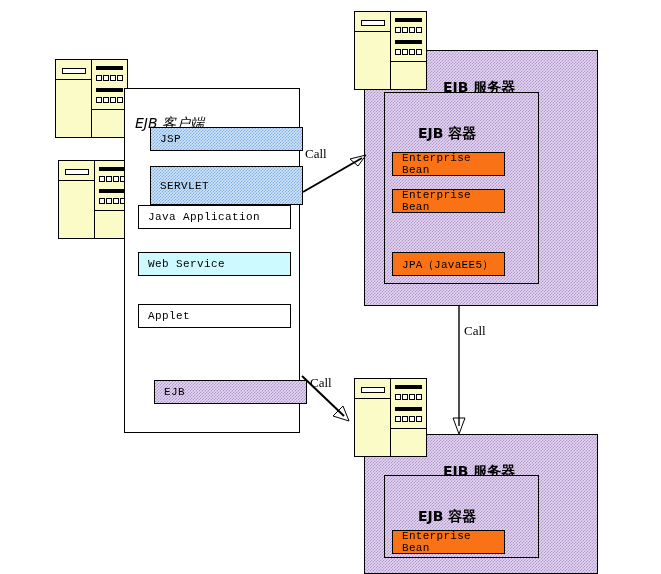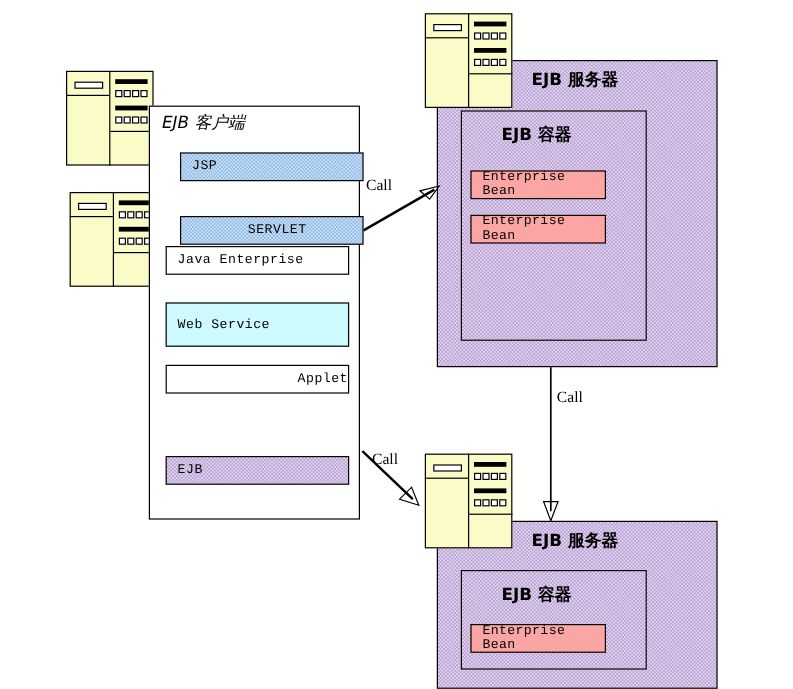--- a/index.html
+++ b/index.html
@@ -8,21 +8,21 @@
     width:661px;height:574px;overflow:hidden;
   }
   #canvas{position:relative;width:661px;height:574px;background:#fff;}
 
   
   .box{position:absolute;box-sizing:border-box;border:1px solid #000;}
 
   .lbl{
     position:absolute;
     font-family:"Liberation Serif","DejaVu Serif",serif;
-    color:#000;white-space:nowrap;
+    color:#000;white-space:nowrap;margin-top:21px;
   }
 
   
   .fill-white{background:#ffffff;}
 
   .fill-purple{
     background-color:#e2d6ee;
     background-image:
       linear-gradient(45deg,rgba(150,110,190,.55) 25%,transparent 25%,transparent 75%,rgba(150,110,190,.55) 75%),
       linear-gradient(45deg,rgba(150,110,190,.55) 25%,transparent 25%,transparent 75%,rgba(150,110,190,.55) 75%);
@@ -49,22 +49,22 @@
   }
   .row > span{
     padding-left:9px;
     font-family:"Liberation Mono","DejaVu Sans Mono",monospace;
     font-size:11px;color:#000;letter-spacing:.4px;
   }
 
   
   .bean{
     position:absolute;box-sizing:border-box;
-    border:1px solid #000;background:#fca5a5;
-    display:flex;align-items:center;
+    border:1px solid #000;background:#f97316;
+    display:flex;align-items:center;margin-top:10px;
   }
   .bean > span{
     padding-left:9px;
     font-family:"Liberation Mono","DejaVu Sans Mono",monospace;
     font-size:11px;color:#000;letter-spacing:.3px;
   }
 
   
   .title-cn{
     font-family:"DejaVu Sans","Liberation Sans",sans-serif;
@@ -125,20 +125,23 @@
   <div class="lbl title-cn" style="left:418px;top:104px;">EJB 容器</div>
 
   <div class="bean" style="left:392px;top:142px;width:113px;height:24px;">
     <span>Enterprise Bean</span>
   </div>
 
   <div class="bean" style="left:392px;top:179px;width:113px;height:24px;">
     <span>Enterprise Bean</span>
   </div>
 
+  <div class="bean" style="left:392px;top:242px;width:113px;height:24px;">
+    <span>JPA（JavaEE5）</span>
+  </div>
 
   <div class="pc" style="left:354px;top:11px;">
     <div class="case"></div>
       <div class="divider"></div>
     <div class="slot"></div>
       <div class="lefth"></div>
     <div class="bar b1"></div>
     <div class="dots d1">
         <i></i>
         <i></i>
@@ -234,37 +237,37 @@
   </div>
 
   <div class="box fill-white" style="left:124px;top:88px;width:176px;height:345px;"></div>
 
   <div class="lbl title-client" style="left:135px;top:94px;font-style:italic;">EJB 客户端</div>
 
   <div class="row fill-blue" style="left:138px;top:127px;width:153px;height:24px;">
     <span>JSP</span>
   </div>
 
-  <div class="row fill-blue" style="left:138px;top:180px;width:153px;height:24px;justify-content:center;">
+  <div class="row fill-blue" style="left:138px;top:166px;width:153px;height:39px;">
     <span>SERVLET</span>
   </div>
 
   <div class="row fill-white" style="left:138px;top:205px;width:153px;height:24px;">
-    <span>Java Enterprise</span>
-  </div>
-
-  <div class="row fill-cyan" style="left:138px;top:252px;width:153px;height:37px;">
+    <span>Java Application</span>
+  </div>
+
+  <div class="row fill-cyan" style="left:138px;top:252px;width:153px;height:24px;">
     <span>Web Service</span>
   </div>
 
-  <div class="row fill-white" style="left:138px;top:304px;width:153px;height:24px;justify-content:flex-end;">
+  <div class="row fill-white" style="left:138px;top:304px;width:153px;height:24px;">
     <span>Applet</span>
   </div>
 
-  <div class="row fill-purple" style="left:138px;top:380px;width:153px;height:24px;">
+  <div class="row fill-purple" style="left:154px;top:380px;width:153px;height:24px;">
     <span>EJB</span>
   </div>
 
   <svg class="arrowsvg" style="left:300px;top:150px;" width="70" height="45" viewBox="0 0 70 45">
     <line x1="3" y1="42" x2="62" y2="8" stroke-width="2"></line>
     <path d="M66 5 L50 9 L58 16 Z" fill="#000" stroke="none"></path>
   </svg>
   <div class="call-lbl" style="left:305px;top:146px;">Call</div>
 
   <svg class="arrowsvg" style="left:300px;top:372px;" width="60" height="55" viewBox="0 0 60 55">

